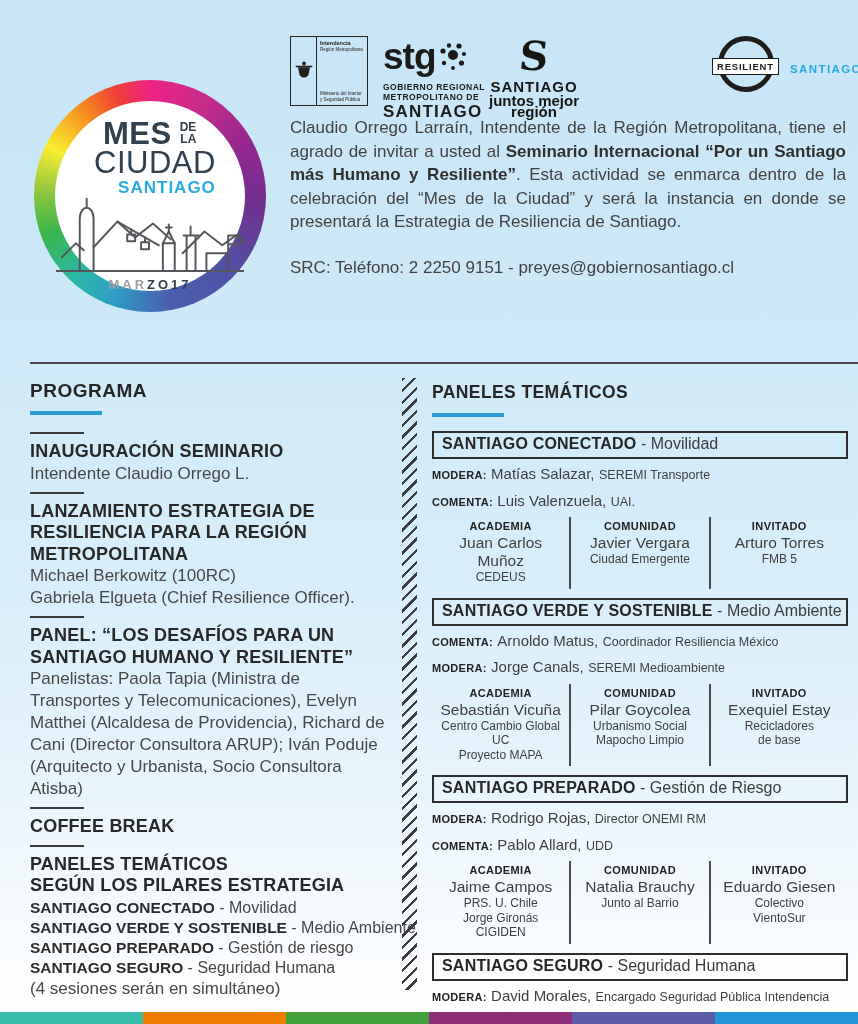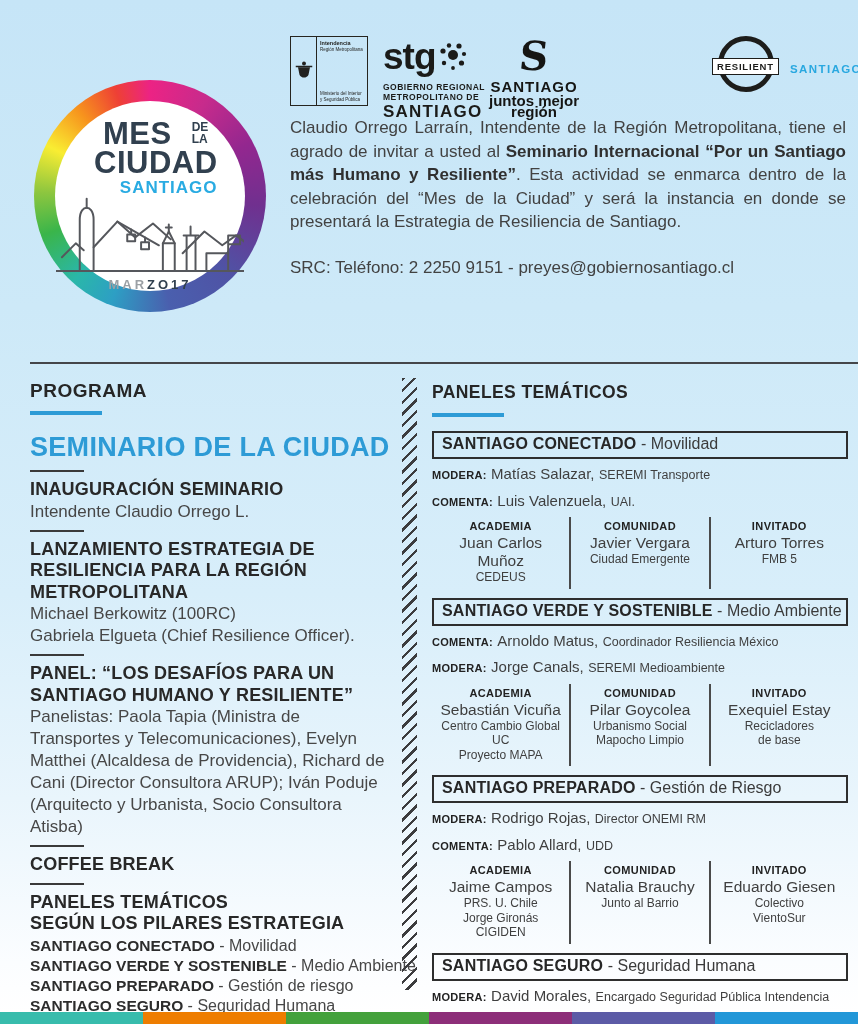--- a/index.html
+++ b/index.html
@@ -33,22 +33,22 @@
   
   .badge{position:absolute;left:34px;top:80px;width:232px;height:232px;border-radius:50%;
     background:conic-gradient(from 0deg,
       #ec2384 0deg,#c72b8c 30deg,#93278f 62deg,#70308f 95deg,#4f53a5 135deg,
       #4a5fae 170deg,#2d9fc4 200deg,#2ab7a9 222deg,#3ab54a 250deg,#8dc63f 272deg,
       #f9ed32 296deg,#f7941d 320deg,#ee4035 342deg,#ec2384 360deg);}
   .badge-inner{position:absolute;left:21px;top:21px;width:190px;height:190px;border-radius:50%;background:#fff;}
   .badge-text{position:absolute;left:60px;top:40px;color:#31404f;}
   .bt-row{display:flex;align-items:flex-start;margin-left:9px;}
   .bt-mes{font-size:31px;font-weight:bold;line-height:28px;letter-spacing:.5px;}
-  .bt-dela{font-size:12px;font-weight:bold;line-height:12px;margin-left:20px;margin-top:1px;}
-  .bt-ciudad{font-size:31px;font-weight:bold;line-height:30px;letter-spacing:.5px;}
+  .bt-dela{font-size:12px;font-weight:bold;line-height:12px;margin-left:8px;margin-top:1px;text-align:right;}
+  .bt-ciudad{font-size:31px;font-weight:normal;line-height:30px;letter-spacing:.5px;}
   .bt-city{font-size:17px;font-weight:bold;letter-spacing:1px;color:#29abe2;text-align:right;line-height:19px;}
   .skyline{position:absolute;left:22px;bottom:38px;width:188px;height:94px;}
   .badge-date{position:absolute;left:0;bottom:20px;width:100%;text-align:center;font-size:13px;font-weight:bold;letter-spacing:3px;}
   .bd-mar{color:#9ba0a5;}
   .bd-yr{color:#31404f;}
   
   .intro{position:absolute;left:290px;top:116px;width:556px;}
   .para{margin:0 0 24px 0;font-size:17px;line-height:23.5px;color:#424242;text-align:justify;}
   .para .b{font-weight:bold;color:#303030;}
   .contact{margin:10px 0 0 0;font-size:17px;color:#424242;}
@@ -184,21 +184,20 @@
   <div class="intro">
     <p class="para"><span>Claudio Orrego Larraín, Intendente de la Región Metropolitana, tiene el agrado de invitar a usted al </span><span class="b">Seminario Internacional “Por un Santiago más Humano y Resiliente”</span><span>. Esta actividad se enmarca dentro de la celebración del “Mes de la Ciudad” y será la instancia en donde se presentará la Estrategia de Resiliencia de Santiago.</span></p>
     <p class="contact">SRC:  Teléfono: 2 2250 9151 - preyes@gobiernosantiago.cl</p>
   </div>
 
   <div class="top-rule"></div>
 
   <div class="left-col">
     <h2 class="sec-title">PROGRAMA</h2>
     <div class="accent-bar" style="background: rgb(45, 155, 214);"></div>
-    <h1 class="main-title">SEMINARIO DE LA CIUDAD</h1>
     <div class="rule"></div>
     <p class="ih">INAUGURACIÓN SEMINARIO</p>
     <p class="il">Intendente Claudio Orrego L.</p>
     <div class="rule"></div>
     <p class="ih">LANZAMIENTO ESTRATEGIA DE RESILIENCIA PARA LA REGIÓN METROPOLITANA</p>
     <p class="il">Michael Berkowitz  (100RC)</p>
     <p class="il">Gabriela Elgueta (Chief Resilience Officer).</p>
     <div class="rule"></div>
     <p class="ih">PANEL: “LOS DESAFÍOS PARA UN SANTIAGO HUMANO Y RESILIENTE”</p>
     <p class="il">Panelistas: Paola Tapia (Ministra de Transportes y Telecomunicaciones), Evelyn Matthei (Alcaldesa de Providencia),  Richard de Cani (Director Consultora ARUP); Iván Poduje (Arquitecto y Urbanista, Socio Consultora Atisba)</p>

